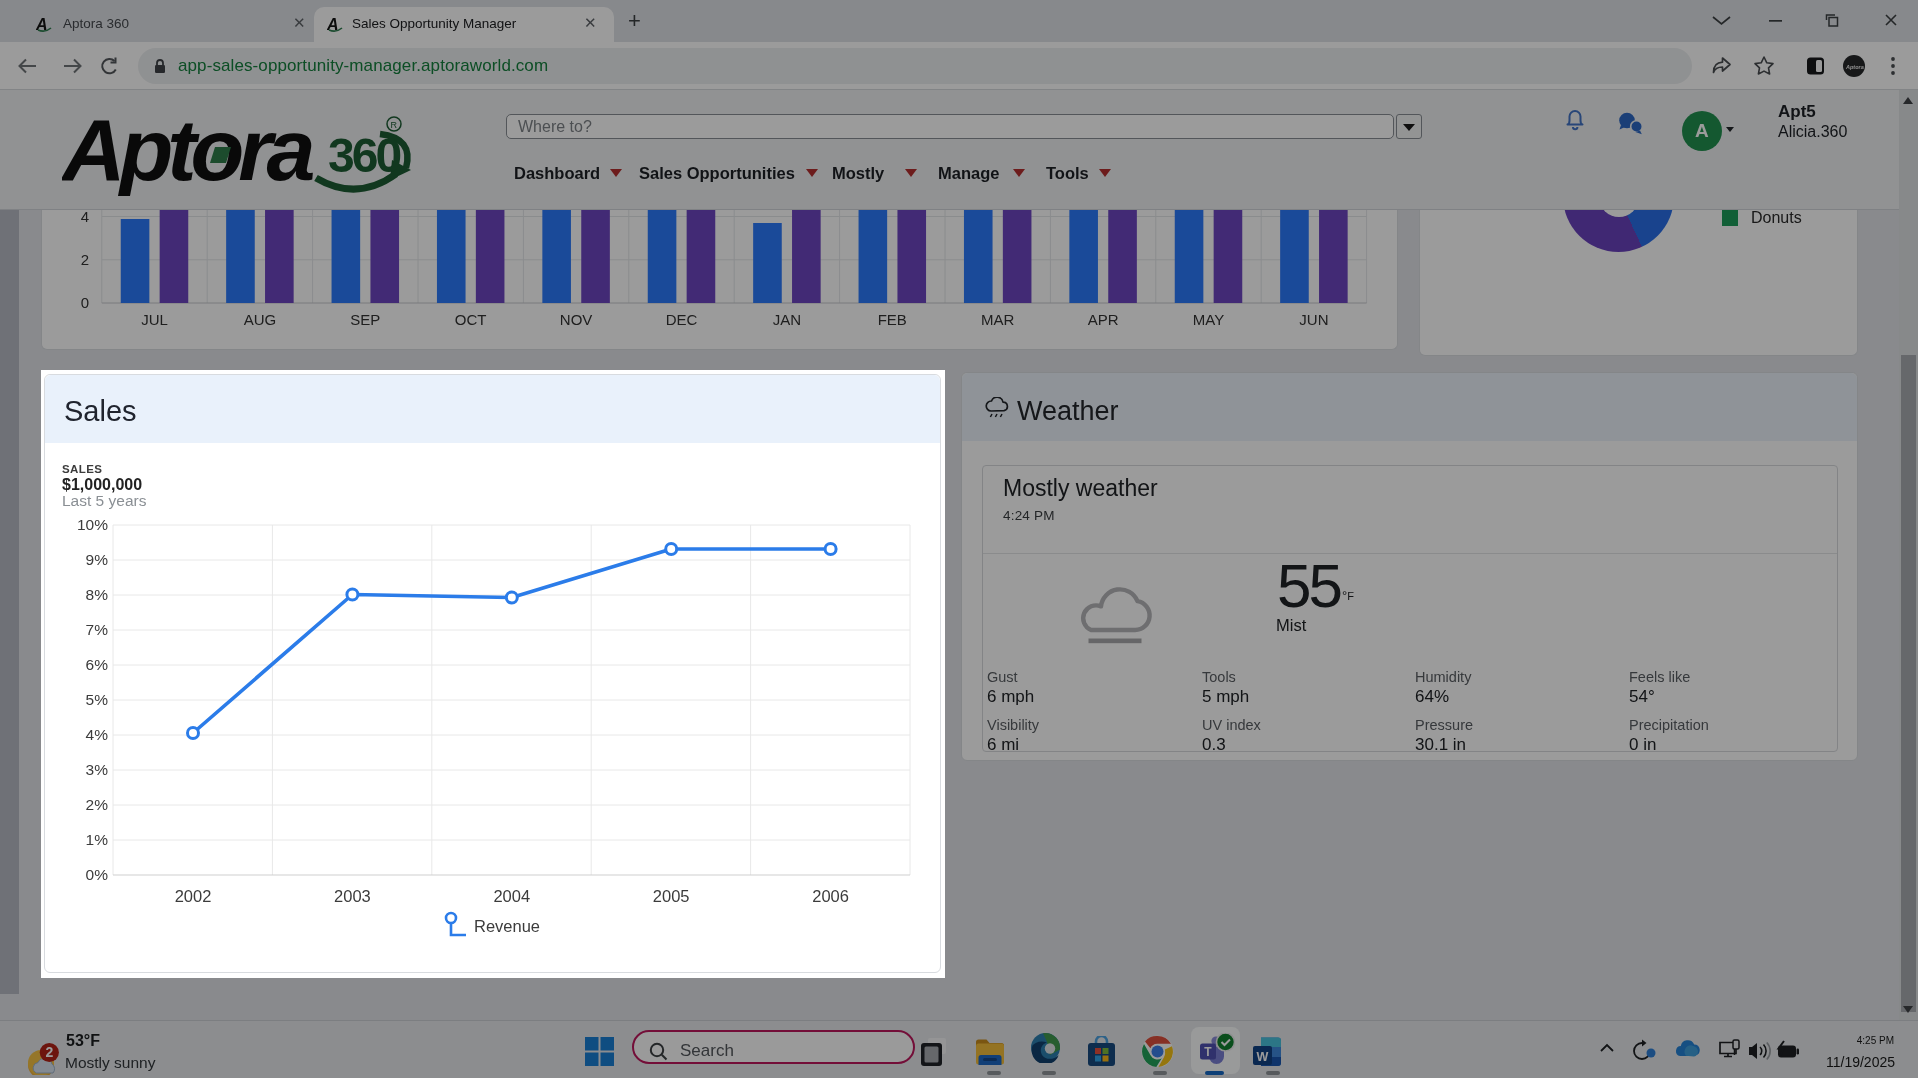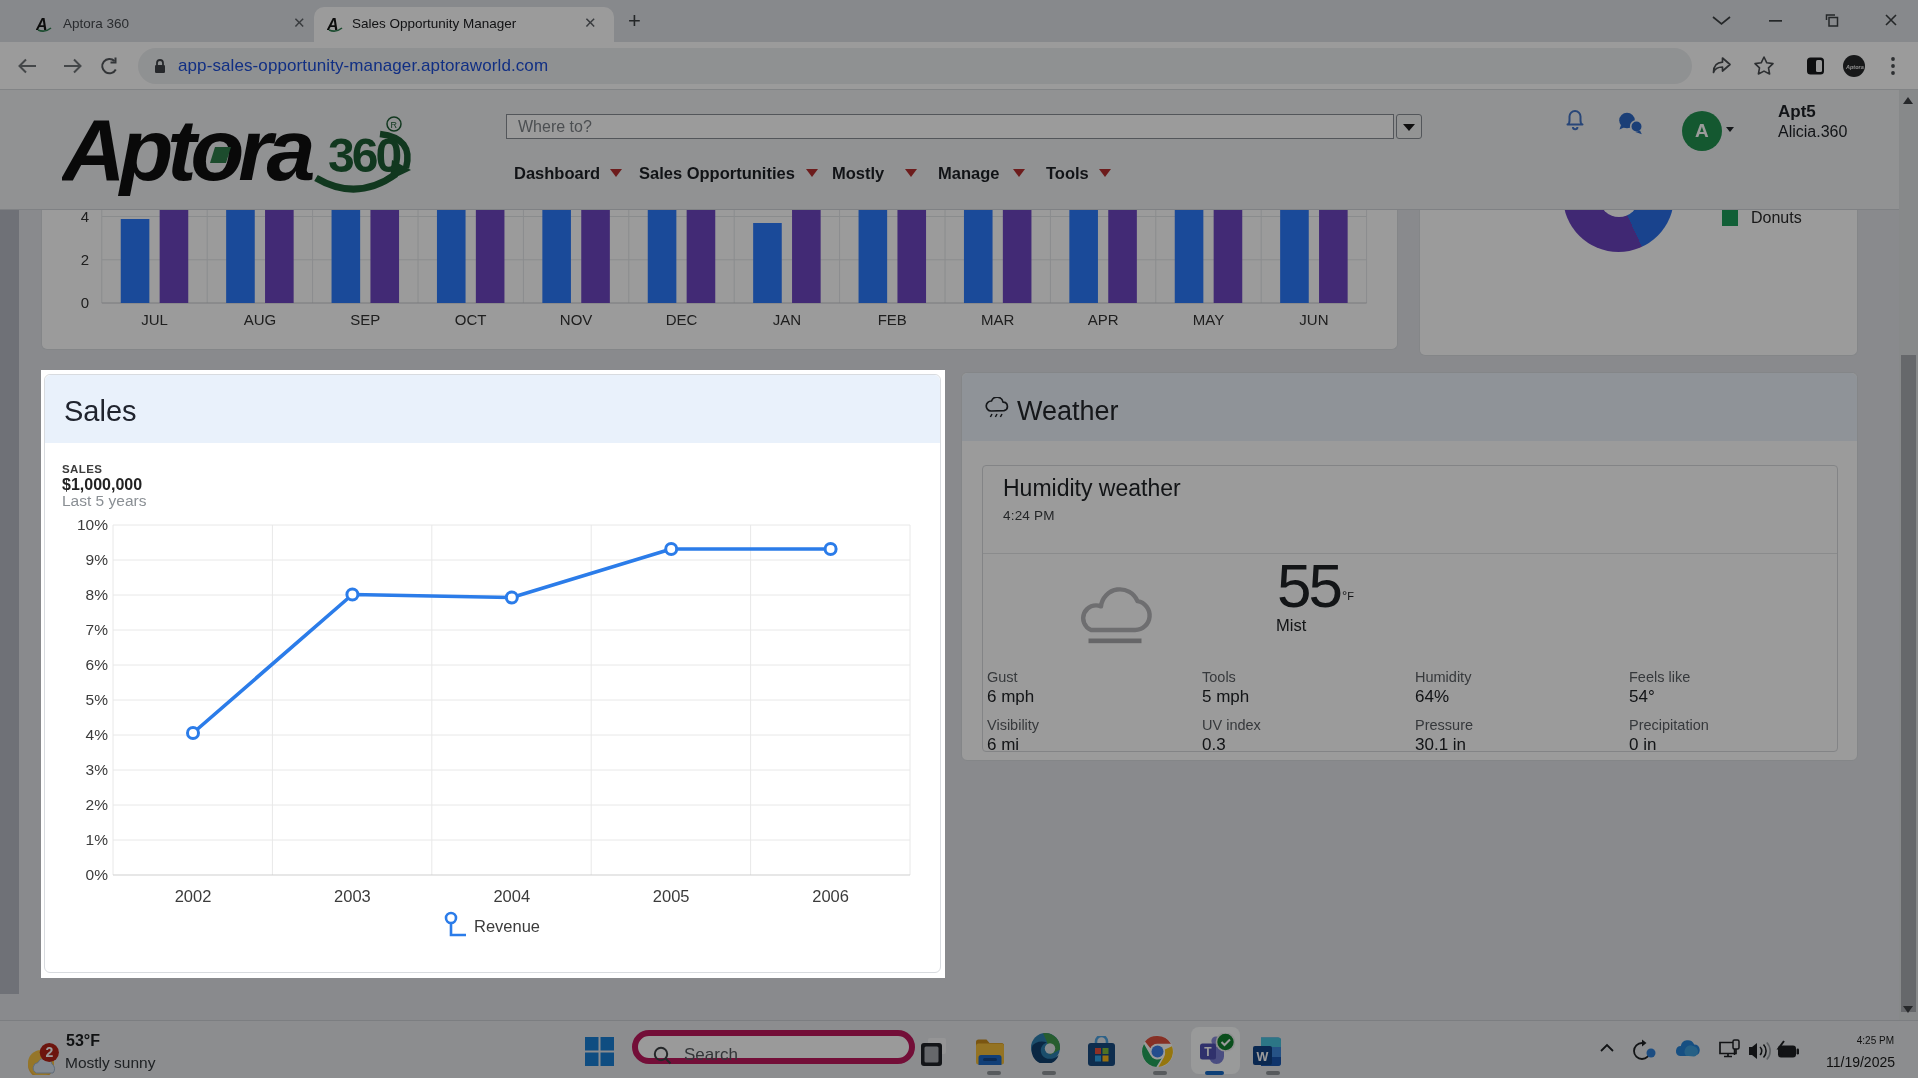--- a/index.html
+++ b/index.html
@@ -13,25 +13,25 @@
 
 #tabbar { left:0; top:0; width:1918px; height:42px; background:#dee1e6; }
 .tab { top:7px; height:35px; font-size:13.5px; color:#45494e; }
 #tab1 { left:10px; width:300px; }
 #tab2 { left:314px; width:300px; background:#ffffff; border-radius:10px 10px 0 0; color:#202124; }
 .tabttl { top:9px; }
 .tabx { top:7px; font-size:15px; color:#5f6368; }
 
 #toolbar { left:0; top:42px; width:1918px; height:48px; background:#ffffff; border-bottom:1px solid #d6d9dc; }
 #omni { left:138px; top:6px; width:1554px; height:36px; background:#eceef0; border-radius:18px; }
-#omnitext { left:40px; top:8px; font-size:17px; color:#1d4ed8; letter-spacing:0.1px; }
+#omnitext { left:40px; top:8px; font-size:17px; color:#15803d; letter-spacing:0.1px; }
 
 
 #apphdr { left:0; top:90px; width:1918px; height:120px; background:#eef0f2; border-bottom:1px solid #d2d5d9; }
-#whereto { left:506px; top:24px; width:888px; height:25px; background:#fff; border:1px solid #898e94; border-radius:0; font-size:16px; color:#7e8388; }
+#whereto { left:506px; top:24px; width:888px; height:25px; background:#fff; border:1px solid #898e94; border-radius:5px; font-size:16px; color:#7e8388; }
 #wheretoArr { left:1396px; top:24px; width:26px; height:25px; background:#f2f3f4; border:1px solid #898e94; border-radius:3px; }
 #nav { left:514px; top:74px; font-size:16.5px; font-weight:bold; color:#1d2025; }
 .navi { top:0; }
 .ncar { top:5px; width:0; height:0; border-left:6.5px solid transparent; border-right:6.5px solid transparent; border-top:8px solid #b32f2f; }
 
 
 #leftstrip { left:0; top:210px; width:19px; height:784px; background:#b7bbc4; }
 #footer { left:0; top:994px; width:1918px; height:26px; background:#fbfcfd; border-top:1px solid #d8dadd; }
 
 .card { background:#fff; border:1px solid #d9dce0; }
@@ -54,21 +54,21 @@
 .wxl { font-size:14.5px; color:#5a5e63; }
 .wxv { font-size:17px; color:#202327; }
 
 
 #sbar { left:1899px; top:90px; width:19px; height:930px; background:#dee1e4; }
 #sthumb { left:2px; top:265px; width:15px; height:657px; background:#a9acb0; border-radius:0px; }
 
 
 #taskbar { left:0; top:1020px; width:1918px; height:58px; background:#e6e9ec; border-top:1px solid #ccd0d4; }
 
-#searchpill { left:632px; top:9px; width:283px; height:34px; background:#fdfdfe; border:6px solid #be185d; border-radius:17px; }
+#searchpill { left:632px; top:9px; width:283px; height:34px; background:#fdfdfe; border:2px solid #be185d; border-radius:17px; }
 .dash { top:50px; width:14px; height:3.5px; border-radius:2px; background:#8f9499; }
 #tabbar,#toolbar { z-index:5; }
 #apphdr { z-index:4; }
 #taskbar,#footer,#sbar { z-index:6; }
 #stage { z-index:7; }
 
 
 #dimhole { left:41px; top:370px; width:904px; height:608px; box-shadow:0 0 0 4000px rgba(0,0,0,0.392); z-index:900; }
 </style>
 </head>
@@ -248,21 +248,21 @@
     <span class="abs" style="left:331px;top:99px;font-size:16px;color:#2b2b2b">Donuts</span>
   </div>
   <div class="abs" id="weathercard">
     <div class="abs" id="wxhdr"></div>
     <svg class="abs" style="left:22px;top:24px" width="28" height="26" viewBox="0 0 28 26">
       <path d="M7 14 a5 5 0 0 1 .5-10 a6 6 0 0 1 11.5 1.2 a4.3 4.3 0 0 1 1 8.5 Z" stroke="#23262b" stroke-width="1.7" fill="none" stroke-linejoin="round"></path>
       <path d="M8 17 l-1.6 3 M13 17 l-1.6 3 M18 17 l-1.6 3" stroke="#23262b" stroke-width="1.5"></path>
     </svg>
     <span class="abs" style="left:55px;top:23px;font-size:27px;color:#23262b">Weather</span>
     <div class="abs" id="wxinner"></div>
-    <span class="abs" style="left:41px;top:102px;font-size:23px;color:#202327">Humidity weather</span>
+    <span class="abs" style="left:41px;top:102px;font-size:23px;color:#202327">Mostly weather</span>
     <span class="abs" style="left:41px;top:135px;font-size:13.5px;color:#3a3d40;letter-spacing:0.2px">4:24 PM</span>
     <div class="abs" style="left:21px;top:180px;width:854px;height:1px;background:#e3e5e7"></div>
     <svg class="abs" style="left:115px;top:204px" width="76" height="70" viewBox="0 0 76 70">
       <path d="M14 53 H 58 a 14.5 14.5 0 0 0 2.5 -28.8 a 19 19 0 0 0 -36.5 5.2 A 12.5 12.5 0 0 0 14 53 Z" stroke="#b5b5b8" stroke-width="4.4" fill="none" stroke-linejoin="round"></path>
       <rect x="11.5" y="61.5" width="53" height="4.7" fill="#a9a9ac"></rect>
     </svg>
     <span class="abs" style="left:315px;top:177px;font-size:62px;font-weight:300;color:#202327;letter-spacing:-3px">55</span>
     <span class="abs" style="left:380px;top:215px;font-size:13px;color:#202327">°<span style="font-size:11px">F</span></span>
     <span class="abs" style="left:314px;top:243px;font-size:16.5px;color:#202327">Mist</span>
     <div class="abs wxgrid">

